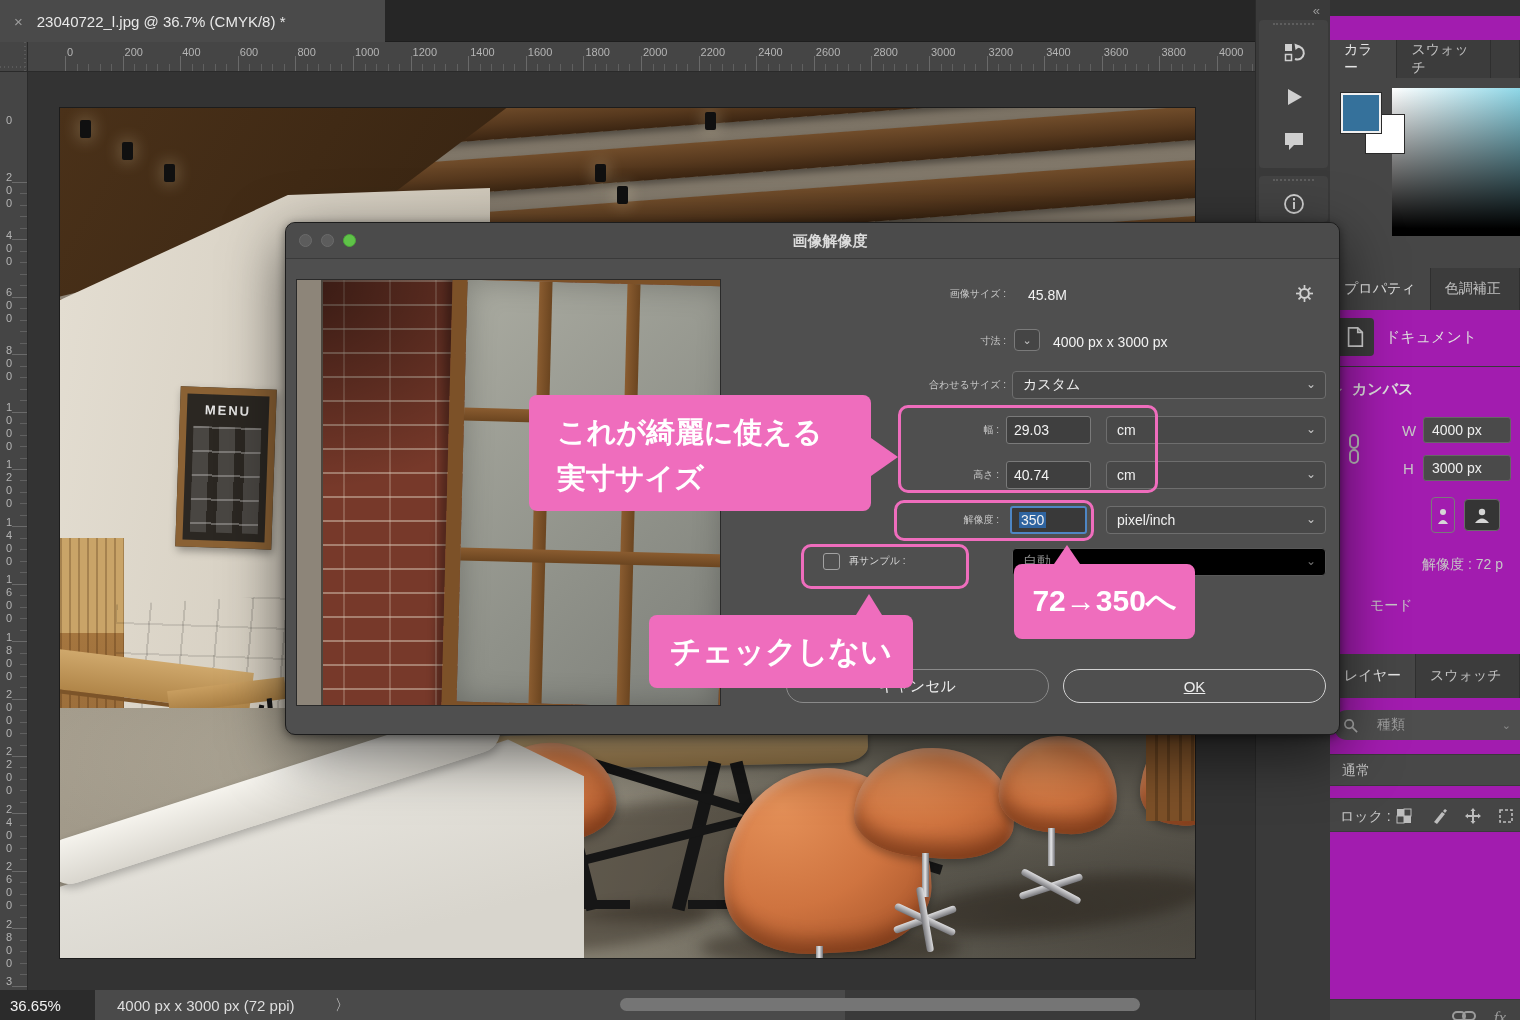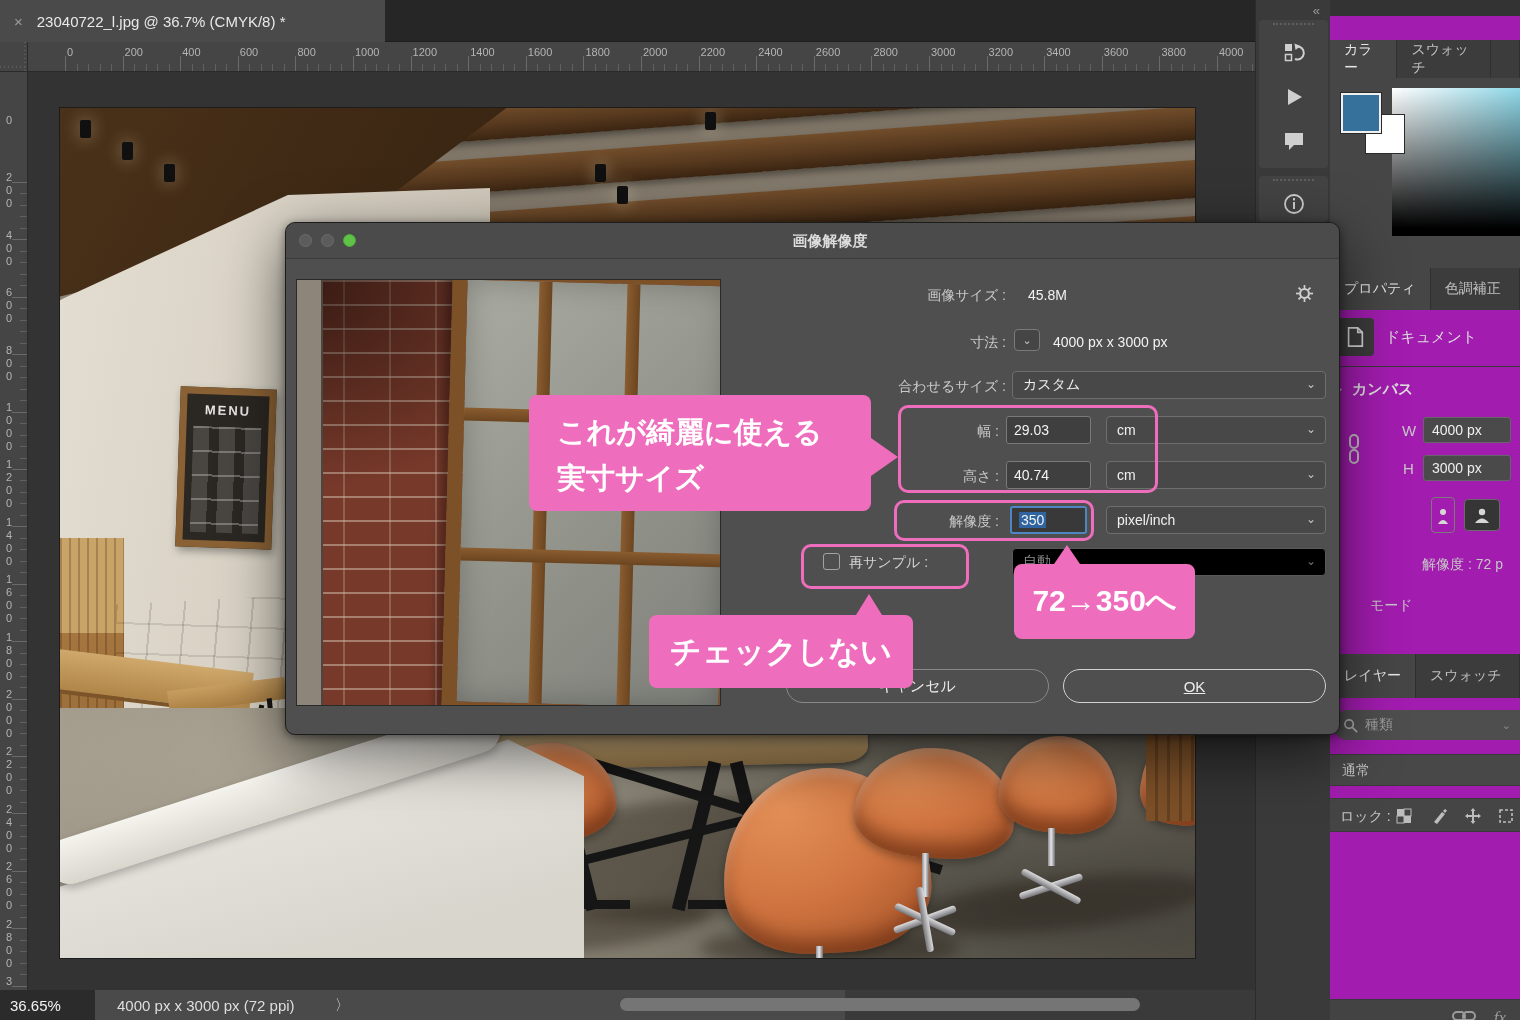--- a/index.html
+++ b/index.html
@@ -102,21 +102,21 @@
     background-image:
       radial-gradient(120% 90% at 0% 0%,rgba(0,0,0,.55),transparent 55%),
       repeating-linear-gradient(to bottom,rgba(214,196,178,.5) 0 2px,transparent 2px 24px),
       repeating-linear-gradient(to right,rgba(214,196,178,.28) 0 2px,transparent 2px 46px);}
   .thumb .concrete{position:absolute;left:0;top:0;width:26px;height:100%;background:#8d8579;border-right:2px solid #4c463e;}
   .thumb .window{position:absolute;left:150px;top:-12px;width:292px;height:452px;transform:rotate(1.5deg);
     border:15px solid #7c5128;background:linear-gradient(135deg,#aaaba1,#8f9189 60%,#7e807a);
     box-shadow:inset 0 0 30px rgba(0,0,0,.25), -6px 0 10px rgba(0,0,0,.35);}
   .mull-v{position:absolute;top:0;bottom:0;width:13px;background:linear-gradient(90deg,#8a5c30,#6b4520);}
   .mull-h{position:absolute;left:0;right:0;height:13px;background:linear-gradient(180deg,#8a5c30,#6b4520);}
-  .drow-label{position:absolute;color:#c9c9c9;font-size:14px;text-align:left;}
+  .drow-label{position:absolute;color:#c9c9c9;font-size:10px;text-align:left;}
   .drow-value{position:absolute;color:#f2f2f2;font-size:14px;}
   .dd{position:absolute;background:#484848;border:1px solid #6e6e6e;border-radius:4px;color:#f0f0f0;font-size:14px;
     display:flex;align-items:center;padding:0 10px;}
   .dd .chev{position:absolute;right:9px;color:#c4c4c4;font-size:12px;top:50%;transform:translateY(-58%);}
   .dd.disabled{border-color:#585858;color:#8b8b8b;background:#000000;}
   .dd.disabled .chev{color:#707070;}
   .inp{position:absolute;background:#3f3f3f;border:1px solid #7a7a7a;border-radius:3px;color:#f2f2f2;font-size:14px;
     display:flex;align-items:center;padding:0 7px;}
   .inp.focused{border:2px solid #4e86c4;background:#393939;}
   .sel-text{background:#2f64a0;padding:0 2px;}
@@ -148,21 +148,21 @@
   .ptab.active{background:#464646;color:#e4e4e4;}
   .fg-swatch{position:absolute;width:40px;height:40px;background:#35719b;border:2px solid #f0f0f0;outline:1px solid #2a2a2a;z-index:2;}
   .bg-swatch{position:absolute;width:40px;height:40px;background:#ffffff;border:1px solid #2a2a2a;z-index:1;}
   .grad-field{position:absolute;background:
       linear-gradient(to bottom,rgba(0,0,0,0),#000 95%),
       linear-gradient(to right,#ffffff,#8fd8e8);}
   .rp-label{position:absolute;color:#c6c6c6;font-size:14px;}
   .rp-field{position:absolute;background:#4a4a4a;border:1px solid #666666;border-radius:3px;color:#efefef;font-size:14px;
     display:flex;align-items:center;padding:0 8px;}
   .icon-btn{position:absolute;border-radius:4px;display:flex;align-items:center;justify-content:center;}
-  .search-row{position:absolute;background:#4e4e4e;border-radius:13px 0 0 13px;display:flex;align-items:center;gap:7px;padding:0 9px;color:#9f9f9f;font-size:14px;}
+  .search-row{position:absolute;background:#4e4e4e;border-radius:13px 0 0 13px;display:flex;align-items:center;gap:19px;padding:0 9px;color:#9f9f9f;font-size:14px;}
   .band{position:absolute;left:0;right:0;background:#484848;border-top:1px solid #3a3a3a;border-bottom:1px solid #3a3a3a;}
   .layer-row{position:absolute;left:0;right:0;height:52px;background:#515151;display:flex;align-items:center;}
   .layer-thumb{width:50px;height:40px;border:2px solid #cfcfcf;outline:1px solid #1a1a1a;margin-left:9px;
     background:linear-gradient(180deg,#362618 0 34%,#e0d9cb 34% 52%,#c08048 52% 72%,#8f8779 72% 100%);}
   .divider-v{width:1px;height:52px;background:#3e3e3e;}
   .rp-footer{position:absolute;left:0;right:0;bottom:0;height:37px;border-top:1px solid #393939;background:#434343;
     display:flex;align-items:center;justify-content:flex-end;gap:18px;padding-right:14px;color:#9b9b9b;}
   .fx{font-style:italic;font-size:17px;font-family:"Liberation Serif","DejaVu Serif",serif;}
 
   

